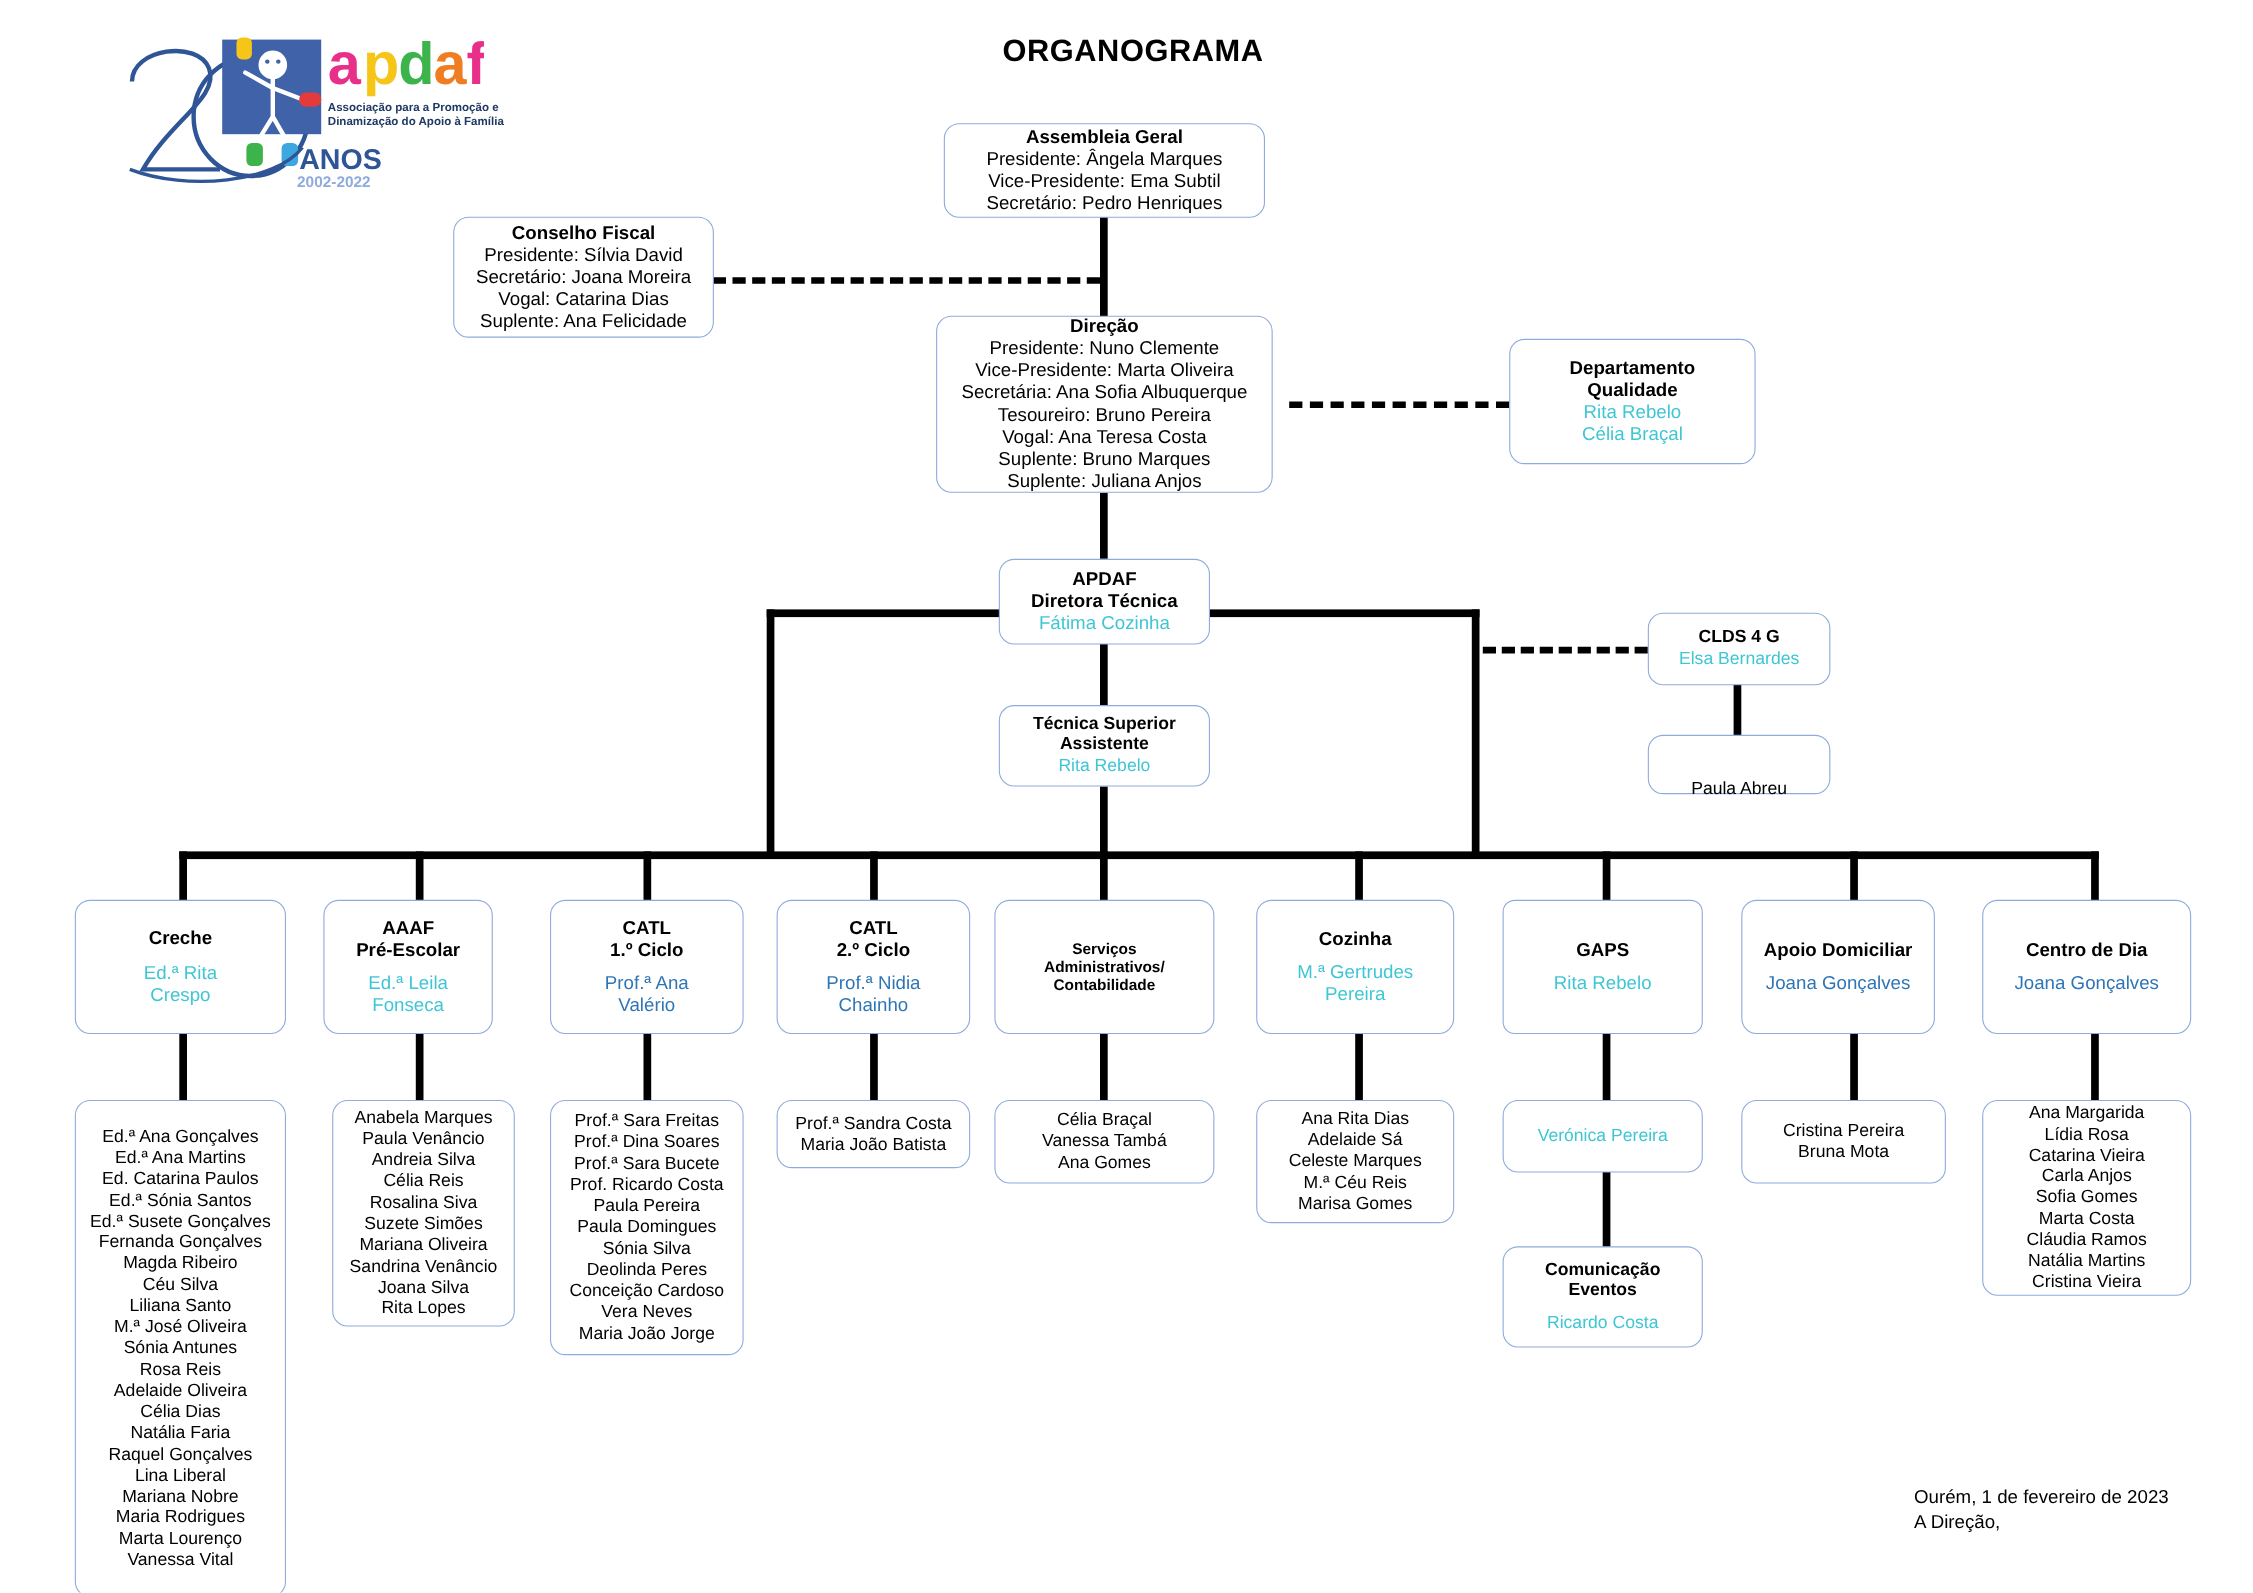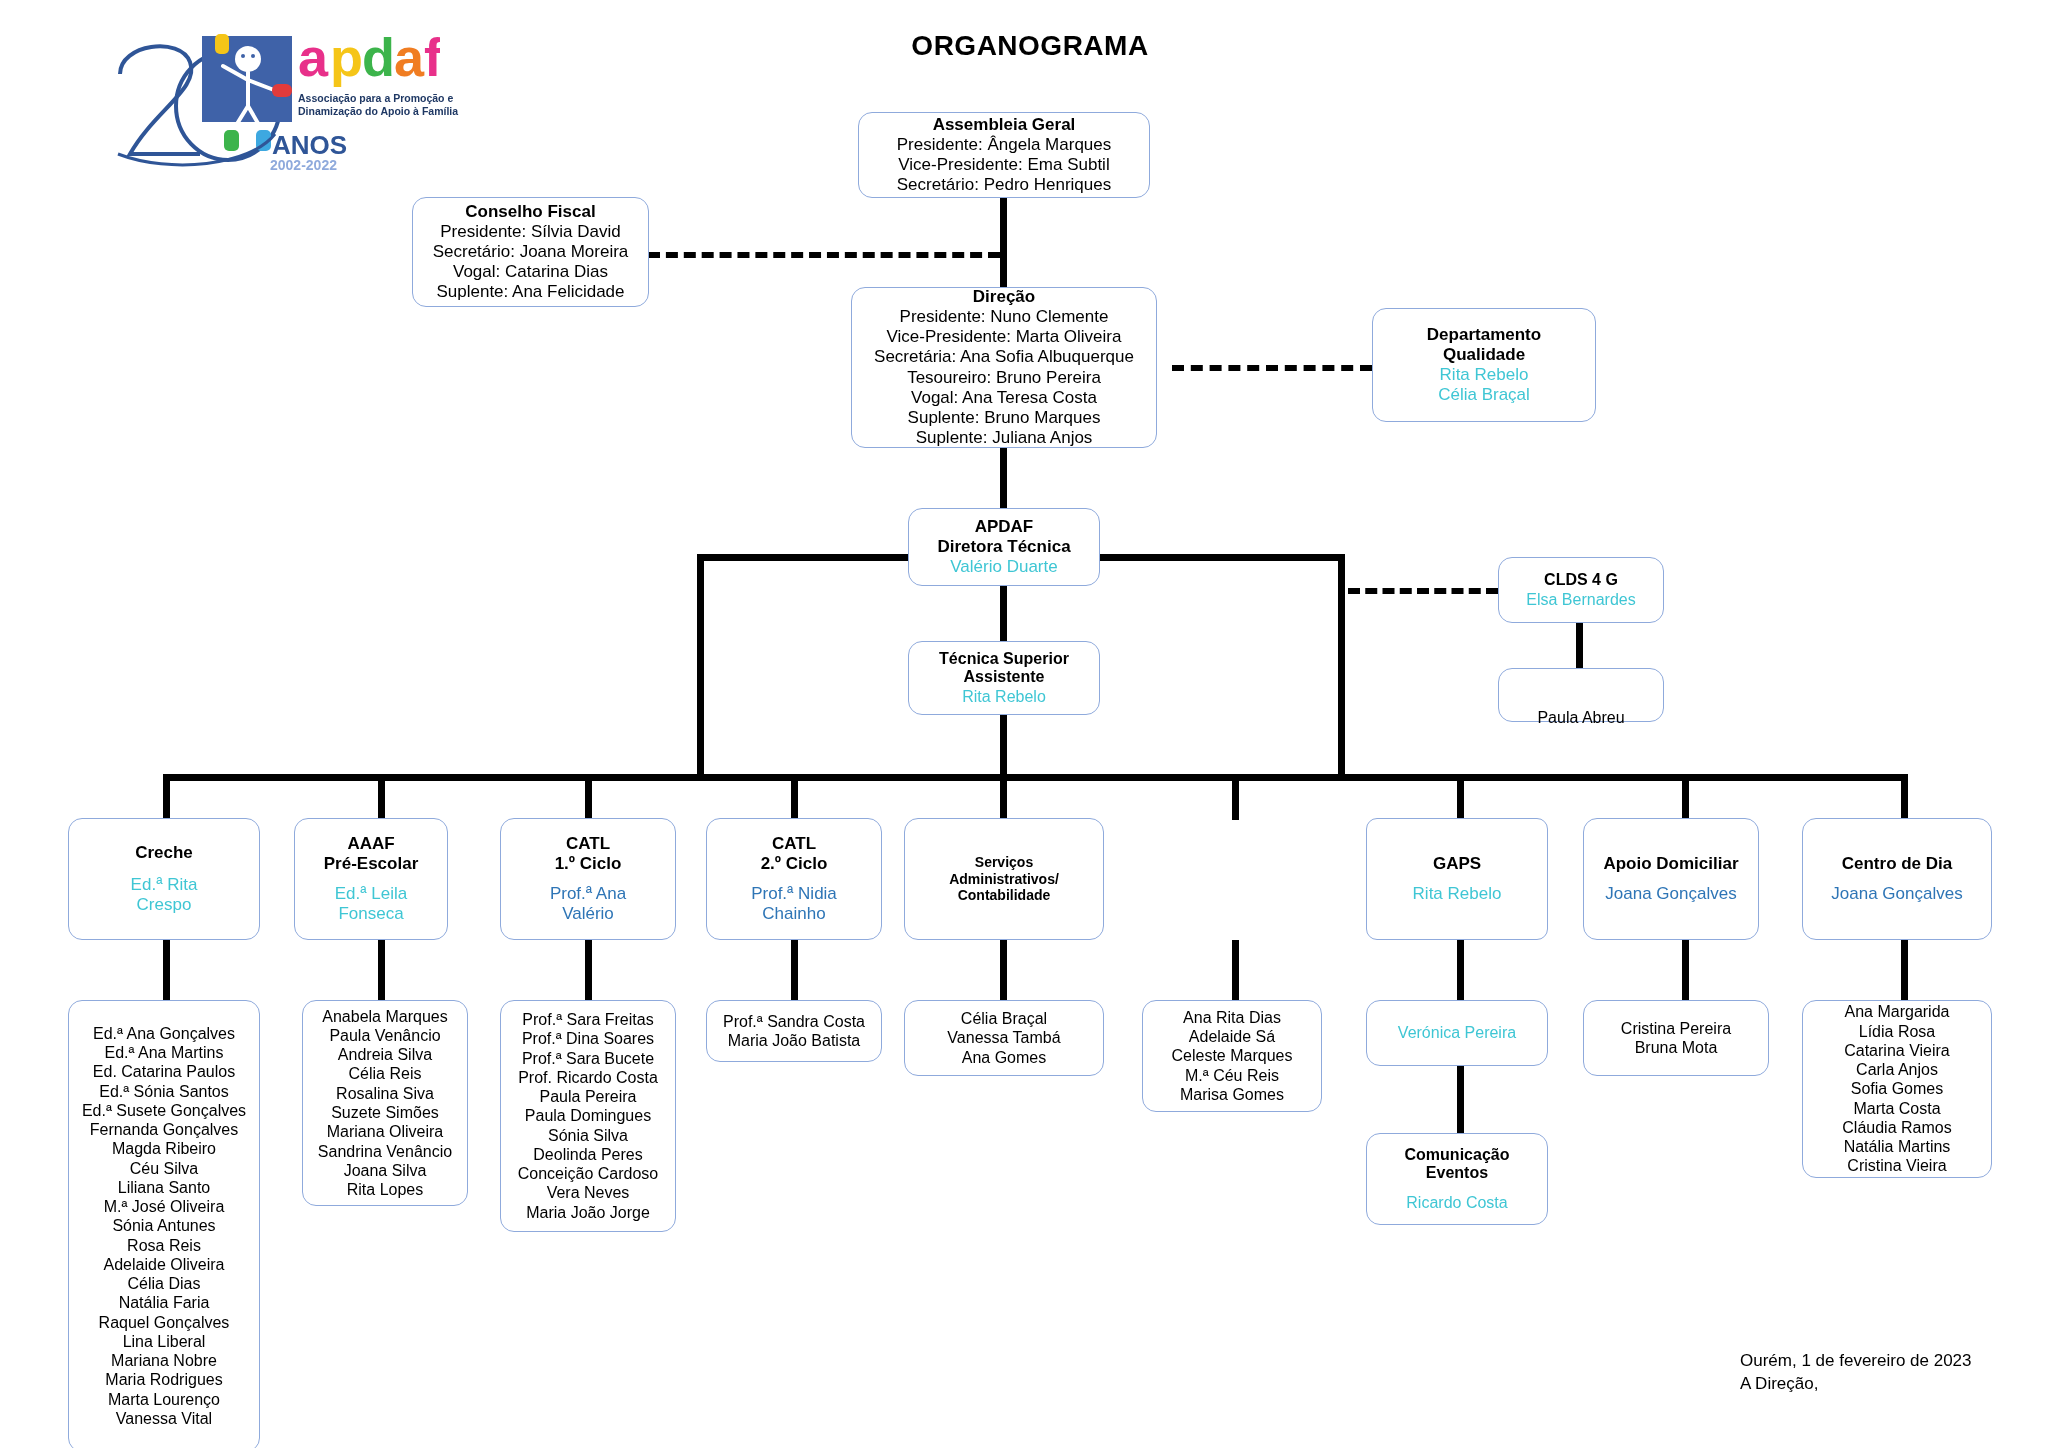--- a/index.html
+++ b/index.html
@@ -213,21 +213,21 @@
   <div class="node" style="left:1372px;top:308px;width:224px;height:114px;">
     <div class="ttl" style="font-size:17px;">Departamento
 Qualidade</div>
     <div class="person-teal" style="font-size:17px;">Rita Rebelo
 Célia Braçal</div>
   </div>
 
   <div class="node" style="left:908px;top:508px;width:192px;height:78px;">
     <div class="ttl" style="font-size:17px;">APDAF
 Diretora Técnica</div>
-    <div class="person-teal" style="font-size:17px;">Valério Duarte</div>
+    <div class="person-teal" style="font-size:17px;">Fátima Cozinha</div>
   </div>
 
   <div class="node" style="left:1498px;top:557px;width:166px;height:66px;">
     <div class="ttl" style="font-size:16px;">CLDS 4 G</div>
     <div class="person-teal" style="font-size:16px;">Elsa Bernardes</div>
   </div>
 
   <div class="node" style="left:1498px;top:668px;width:166px;height:54px;">
     <div class="sub" style="font-size:16px;margin-top:47px;">Paula Abreu</div>
   </div>
@@ -258,20 +258,25 @@
   <div class="node" style="left:706px;top:818px;width:176px;height:122px;">
     <div class="ttl" style="font-size:17px;">CATL
 2.º Ciclo</div>
     <div class="person-blue" style="font-size:17px;margin-top:10px;">Prof.ª Nidia
 Chainho</div>
   </div>
   <div class="node" style="left:904px;top:818px;width:200px;height:122px;">
     <div class="ttl" style="font-size:14px;">Serviços
 Administrativos/
 Contabilidade</div>
+  </div>
+  <div class="node" style="left:1142px;top:818px;width:180px;height:122px;">
+    <div class="ttl" style="font-size:17px;">Cozinha</div>
+    <div class="person-teal" style="font-size:17px;margin-top:10px;">M.ª Gertrudes
+Pereira</div>
   </div>
   <div class="node" style="left:1366px;top:818px;width:182px;height:122px;border-radius:11px;">
     <div class="ttl" style="font-size:17px;">GAPS</div>
     <div class="person-teal" style="font-size:17px;margin-top:10px;">Rita Rebelo</div>
   </div>
   <div class="node" style="left:1583px;top:818px;width:176px;height:122px;">
     <div class="ttl" style="font-size:17px;">Apoio Domiciliar</div>
     <div class="person-blue" style="font-size:17px;margin-top:10px;">Joana Gonçalves</div>
   </div>
   <div class="node" style="left:1802px;top:818px;width:190px;height:122px;">

